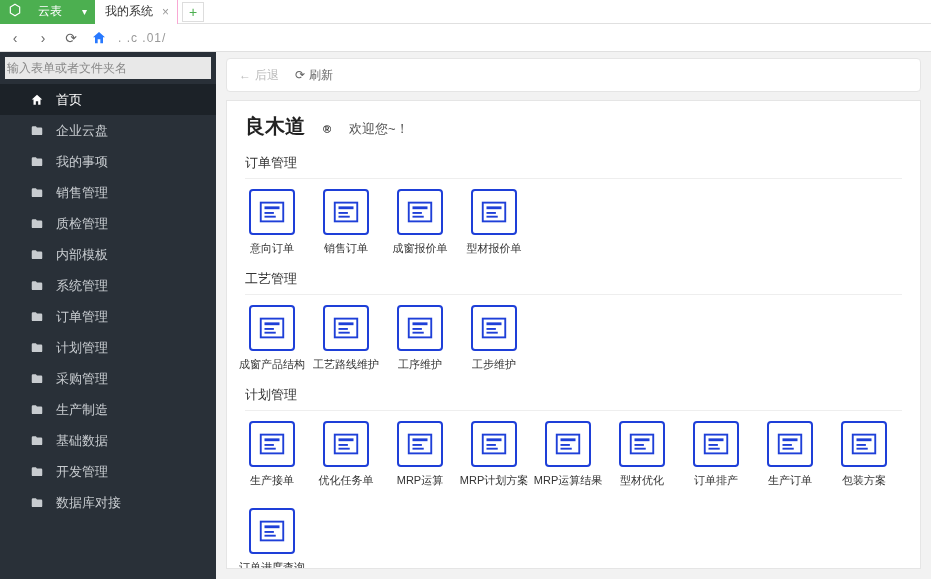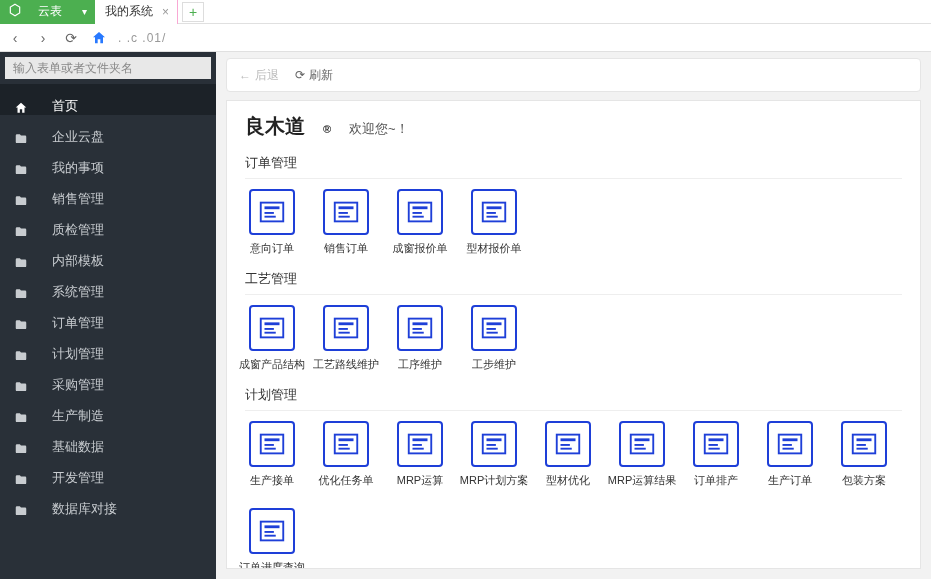--- a/index.html
+++ b/index.html
@@ -19,23 +19,23 @@
 .nav-btn { width: 18px; height: 18px; display: flex; align-items: center; justify-content: center; color: #666; font-size: 14px; }
 .home-icon { color: #2879ff; }
 .url { color: #999; font-size: 12px; letter-spacing: 1px; }
 
 
 .main { display: flex; height: calc(579px - 52px); }
 
 
 .sidebar { width: 216px; background: #293038; color: #c8ccd0; display: flex; flex-direction: column; }
 .search-wrap { padding: 5px; }
-.search-input { width: 100%; height: 22px; background: #e8e8e8; border: none; padding: 0 8px; font-size: 12px; color: #333; }
+.search-input { width: 100%; height: 22px; background: #e8e8e8; border: none; padding: 0 2px; font-size: 12px; color: #333; }
 .search-input::placeholder { color: #888; }
-.side-item { height: 31px; display: flex; align-items: flex-end; padding: 0 14px; gap: 24px; font-size: 13px; cursor: pointer; }
+.side-item { height: 31px; display: flex; align-items: center; padding: 0 30px; gap: 12px; font-size: 13px; cursor: pointer; }
 .side-item.active { background: #1c2228; color: #fff; }
 .side-icon { width: 14px; display: inline-flex; }
 
 
 .content { flex: 1; background: #f2f2f2; display: flex; flex-direction: column; overflow: hidden; }
 .action-bar { height: 34px; margin: 6px 10px 0 10px; background: #fff; border: 1px solid #e5e5e5; border-radius: 4px; display: flex; align-items: center; padding: 0 12px; gap: 16px; font-size: 12px; color: #999; }
 .action { display: flex; align-items: center; gap: 4px; color: #666; }
 .action.disabled { color: #bbb; }
 
 .page-body { background: #fff; margin: 8px 10px 10px 10px; flex: 1; overflow-y: auto; padding: 12px 18px; border: 1px solid #e5e5e5; }
@@ -383,32 +383,32 @@
               </div>
               <div class="tile">
                 <div class="tile-icon">
                   <svg viewBox="0 0 32 32">
                     <rect x="4" y="6" width="24" height="20" fill="none" stroke="#1e3fd8" stroke-width="2"></rect>
                     <rect x="8" y="10" width="16" height="3" fill="#1e3fd8"></rect>
                     <rect x="8" y="16" width="10" height="2" fill="#1e3fd8"></rect>
                     <rect x="8" y="20" width="12" height="2" fill="#1e3fd8"></rect>
                   </svg>
                 </div>
+                <div class="tile-label">MRP运算结果</div>
+              </div>
+              <div class="tile">
+                <div class="tile-icon">
+                  <svg viewBox="0 0 32 32">
+                    <rect x="4" y="6" width="24" height="20" fill="none" stroke="#1e3fd8" stroke-width="2"></rect>
+                    <rect x="8" y="10" width="16" height="3" fill="#1e3fd8"></rect>
+                    <rect x="8" y="16" width="10" height="2" fill="#1e3fd8"></rect>
+                    <rect x="8" y="20" width="12" height="2" fill="#1e3fd8"></rect>
+                  </svg>
+                </div>
                 <div class="tile-label">型材优化</div>
-              </div>
-              <div class="tile">
-                <div class="tile-icon">
-                  <svg viewBox="0 0 32 32">
-                    <rect x="4" y="6" width="24" height="20" fill="none" stroke="#1e3fd8" stroke-width="2"></rect>
-                    <rect x="8" y="10" width="16" height="3" fill="#1e3fd8"></rect>
-                    <rect x="8" y="16" width="10" height="2" fill="#1e3fd8"></rect>
-                    <rect x="8" y="20" width="12" height="2" fill="#1e3fd8"></rect>
-                  </svg>
-                </div>
-                <div class="tile-label">MRP运算结果</div>
               </div>
               <div class="tile">
                 <div class="tile-icon">
                   <svg viewBox="0 0 32 32">
                     <rect x="4" y="6" width="24" height="20" fill="none" stroke="#1e3fd8" stroke-width="2"></rect>
                     <rect x="8" y="10" width="16" height="3" fill="#1e3fd8"></rect>
                     <rect x="8" y="16" width="10" height="2" fill="#1e3fd8"></rect>
                     <rect x="8" y="20" width="12" height="2" fill="#1e3fd8"></rect>
                   </svg>
                 </div>

